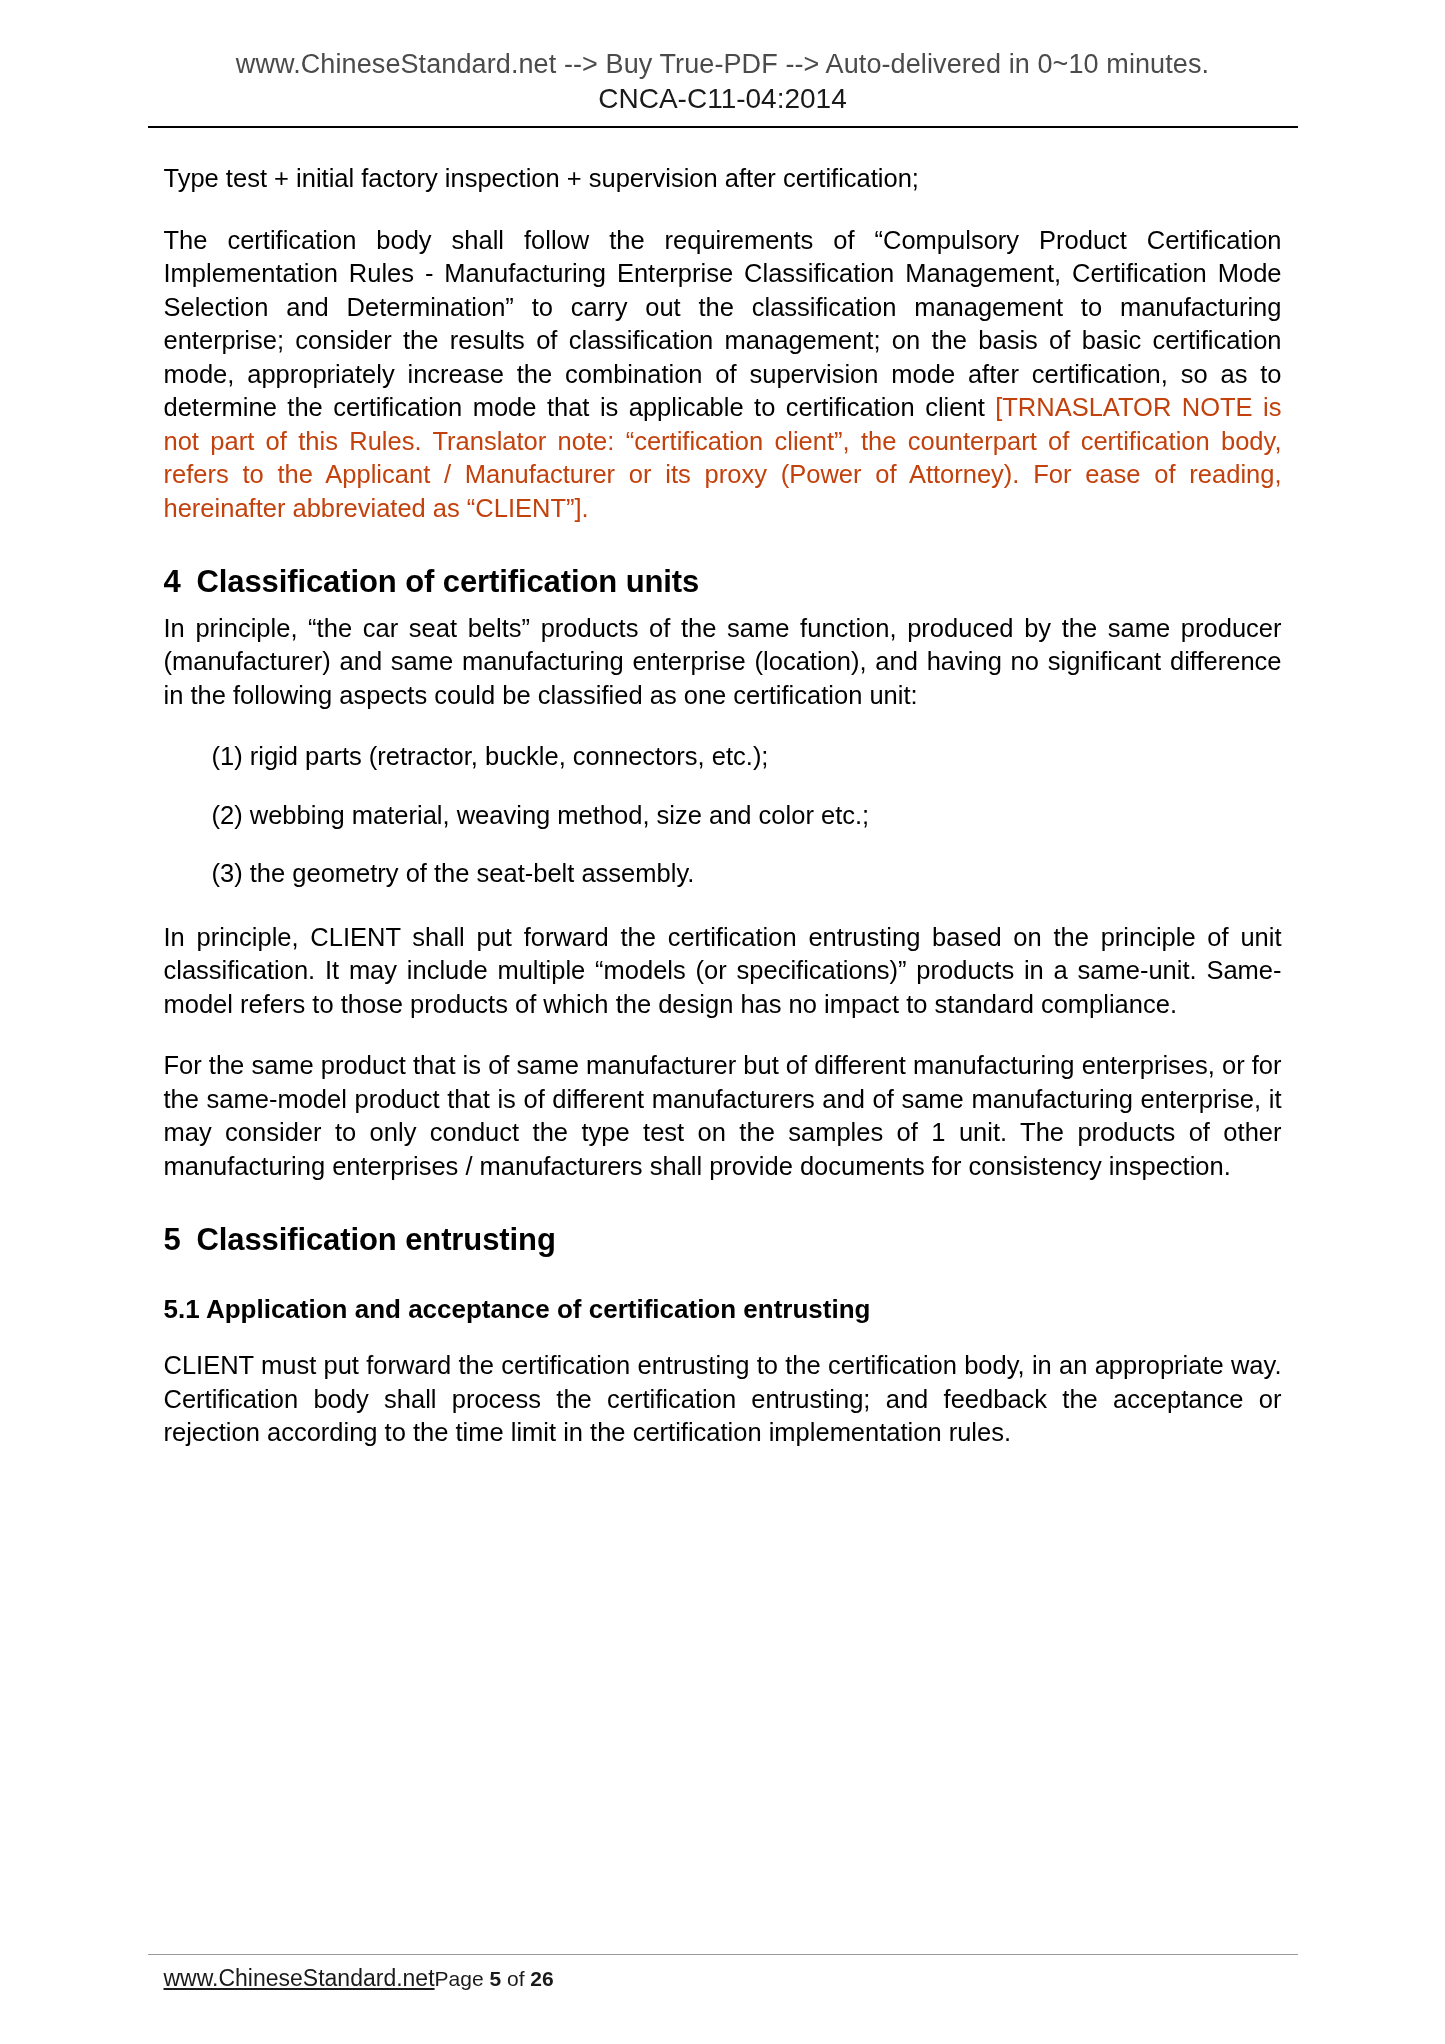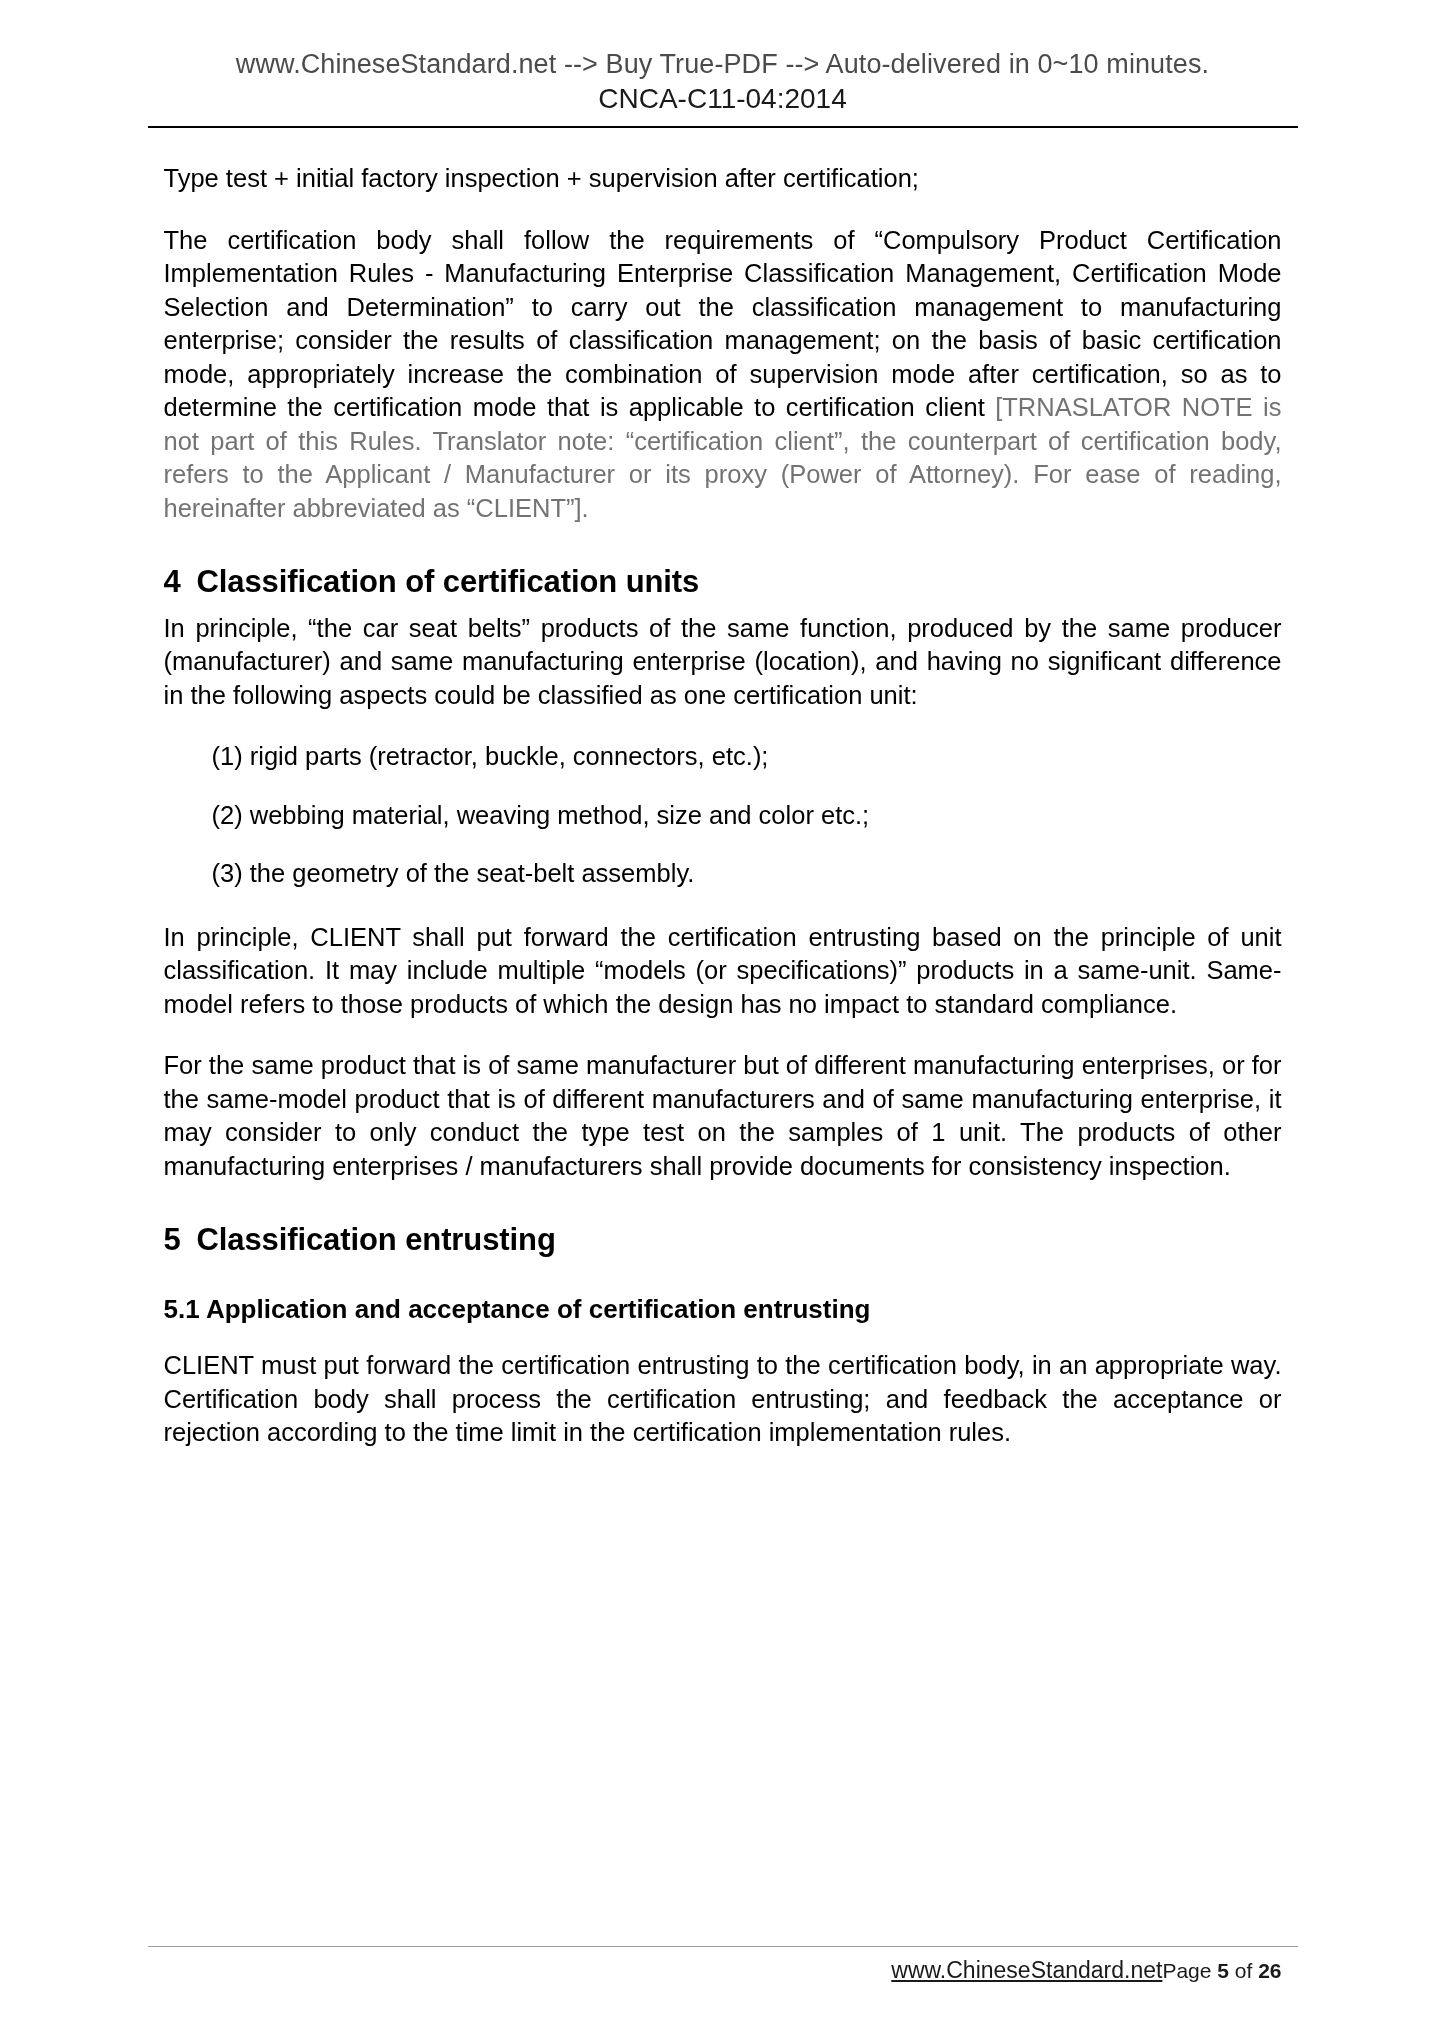--- a/index.html
+++ b/index.html
@@ -54,21 +54,21 @@
     font-size: 25.5px;
     line-height: 33.5px;
   }
   p.para {
     margin: 0 0 28px 0;
     text-align: justify;
     text-justify: inter-word;
     hyphens: none;
   }
   .note {
-    color: #737373;
+    color: #c2410c;
   }
 
   
   h2.sec-heading {
     font-size: 31px;
     font-weight: bold;
     margin: 38px 0 11px 0;
     line-height: 1.2;
     letter-spacing: -0.1px;
   }
@@ -109,24 +109,24 @@
     bottom: 52px;
   }
   .footer-rule {
     width: 1150px;
     margin: 0 auto 10px auto;
     height: 0;
     border-top: 1px solid #9a9a9a;
   }
   .footer-row {
     width: 1118px;
-    margin: 8px auto;
+    margin: 0 auto;
     display: flex;
     align-items: baseline;
-    justify-content: flex-end;
+    justify-content: flex-start;
     font-size: 23px;
   }
   .footer-link {
     text-decoration: underline;
     color: #1a1a1a;
   }
   .footer-page {
     font-size: 21px;
     color: #1a1a1a;
   }

